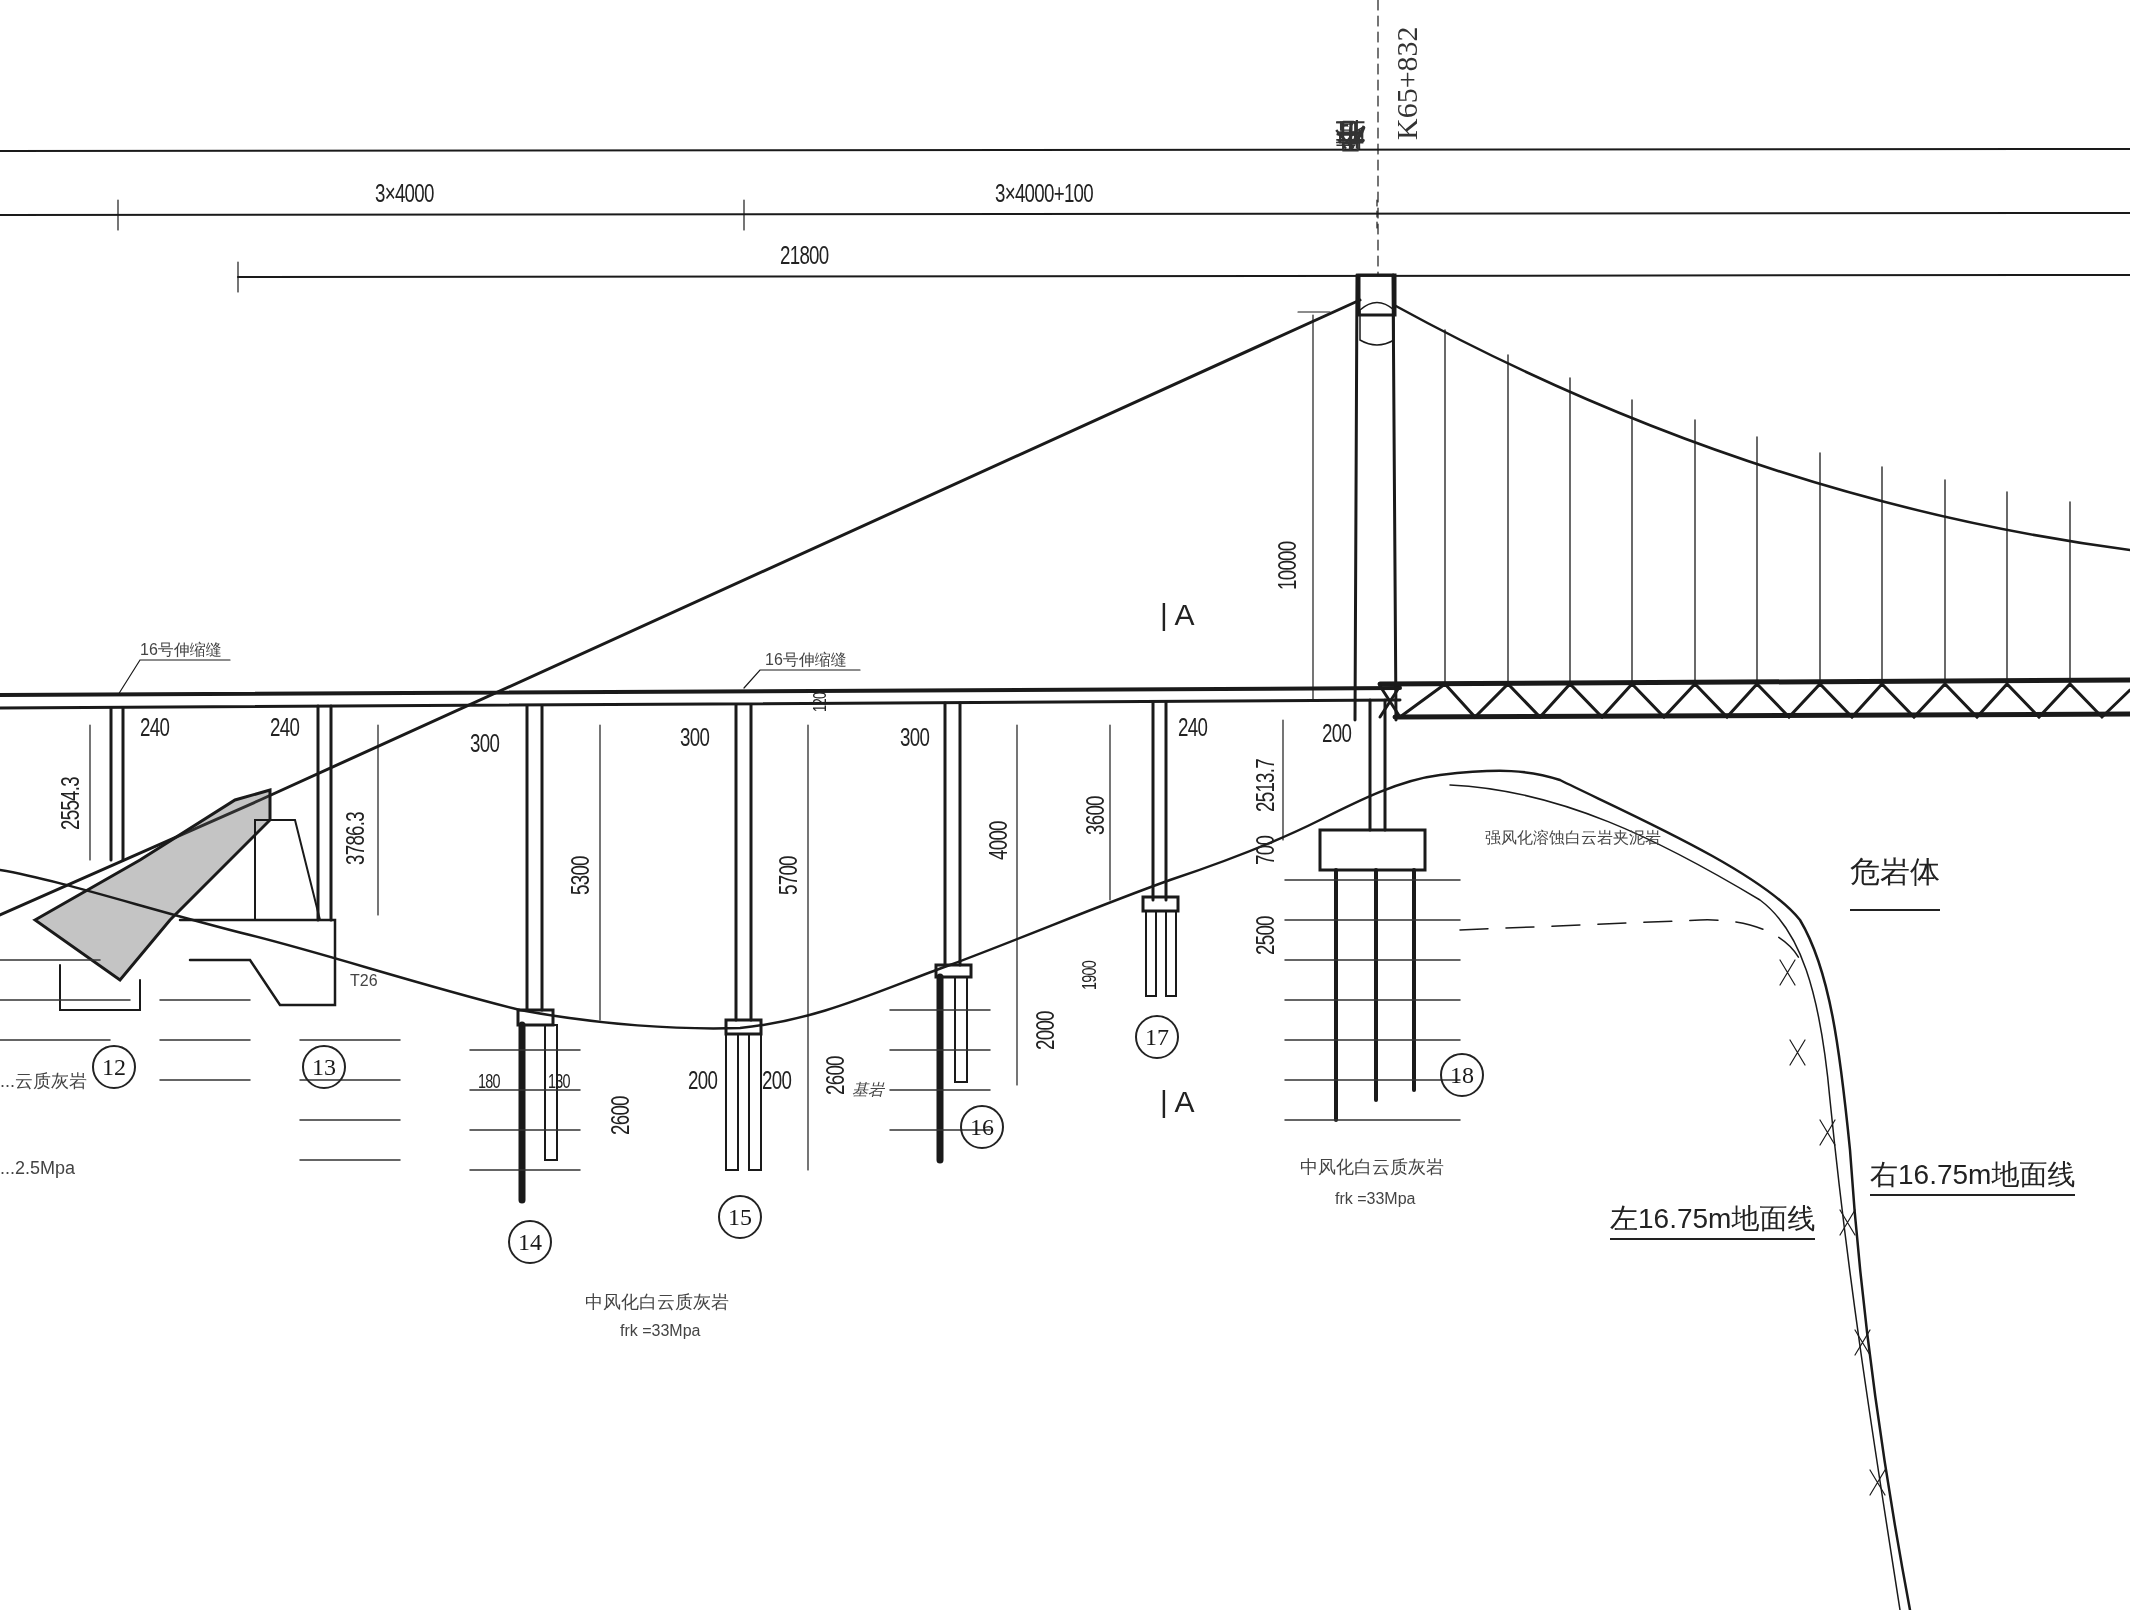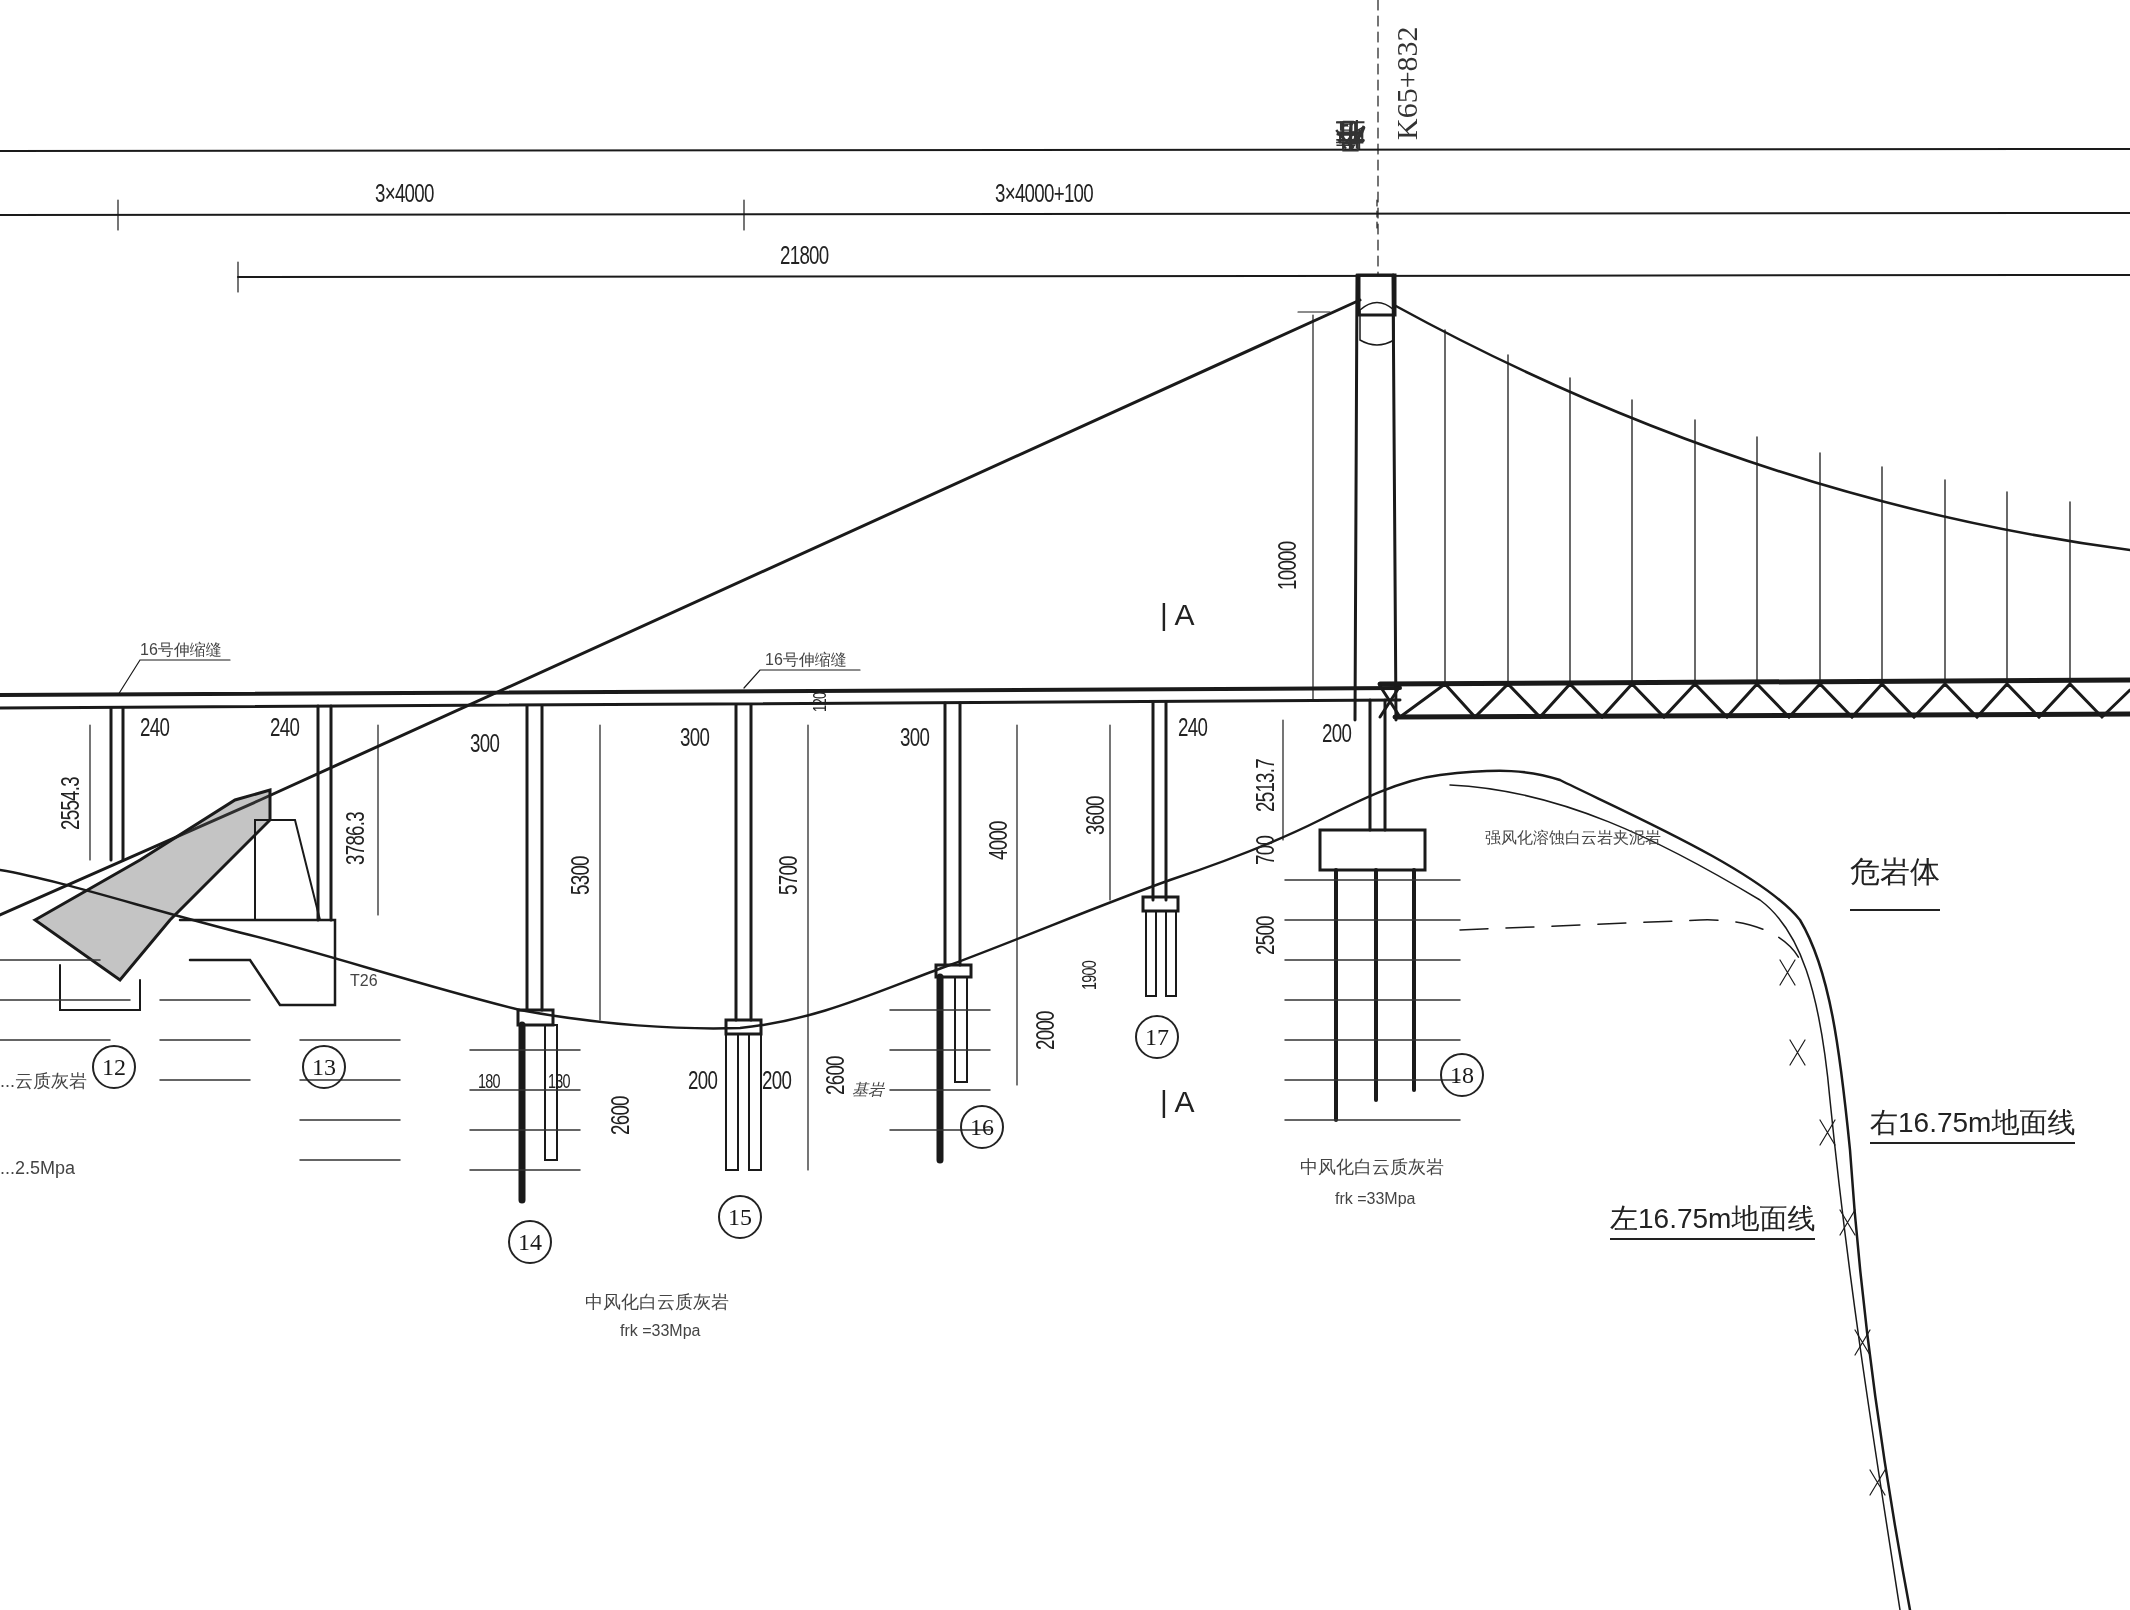--- a/index.html
+++ b/index.html
@@ -213,14 +213,14 @@
 
 <div class="lbl note" style="left:0px; top:1069px; font-size:18px;">...云质灰岩</div>
 <div class="lbl note" style="left:0px; top:1158px; font-size:18px;">...2.5Mpa</div>
 <div class="lbl note" style="left:585px; top:1290px; font-size:18px;">中风化白云质灰岩</div>
 <div class="lbl note" style="left:620px; top:1322px; font-size:16px;">frk =33Mpa</div>
 <div class="lbl note" style="left:1300px; top:1155px; font-size:18px;">中风化白云质灰岩</div>
 <div class="lbl note" style="left:1335px; top:1190px; font-size:16px;">frk =33Mpa</div>
 <div class="lbl note" style="left:1485px; top:828px; font-size:16px;">强风化溶蚀白云岩夹泥岩</div>
 
 <div class="lbl big" style="left:1850px; top:852px; border-bottom:2px solid #222; padding-bottom:16px;">危岩体</div>
-<div class="lbl big" style="left:1870px; top:1104px; border-bottom:2px solid #222; font-size:28px;text-align:center;">右16.75m地面线</div>
+<div class="lbl big" style="left:1870px; top:1156px; border-bottom:2px solid #222; font-size:28px;text-align:center;">右16.75m地面线</div>
 <div class="lbl big" style="left:1610px; top:1200px; border-bottom:2px solid #222; font-size:28px;">左16.75m地面线</div>
 
 </body></html>

